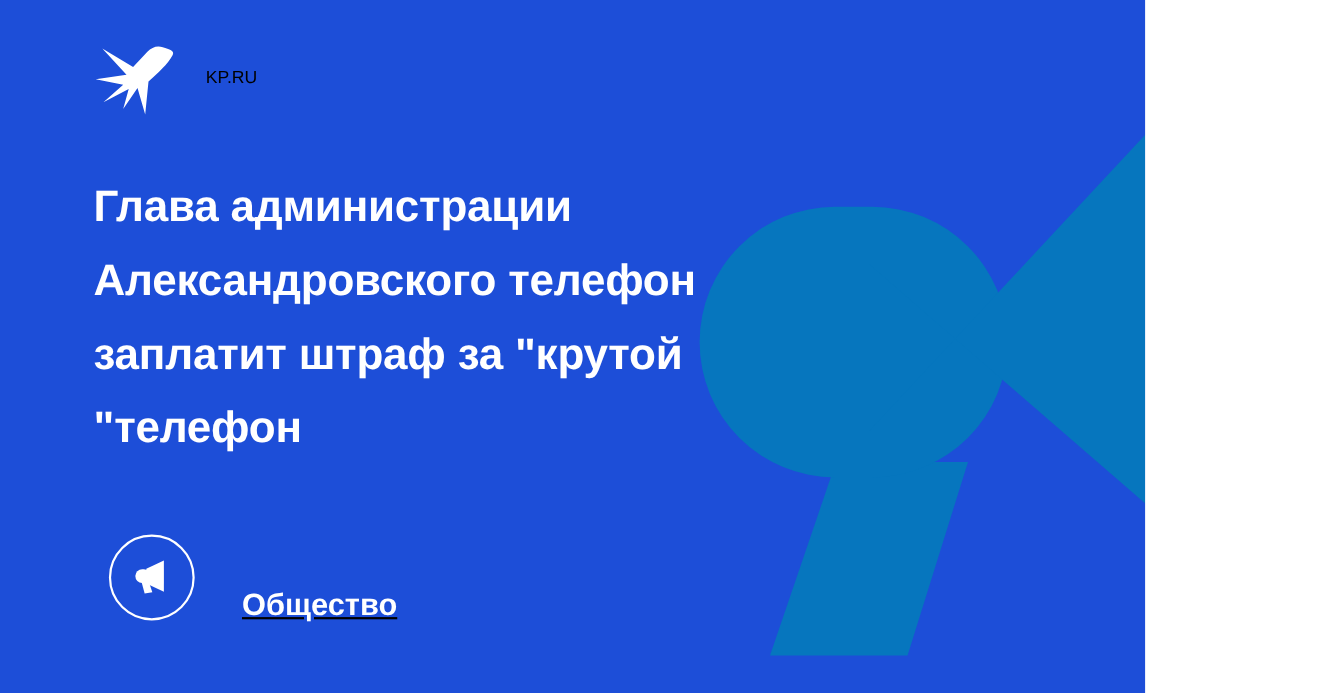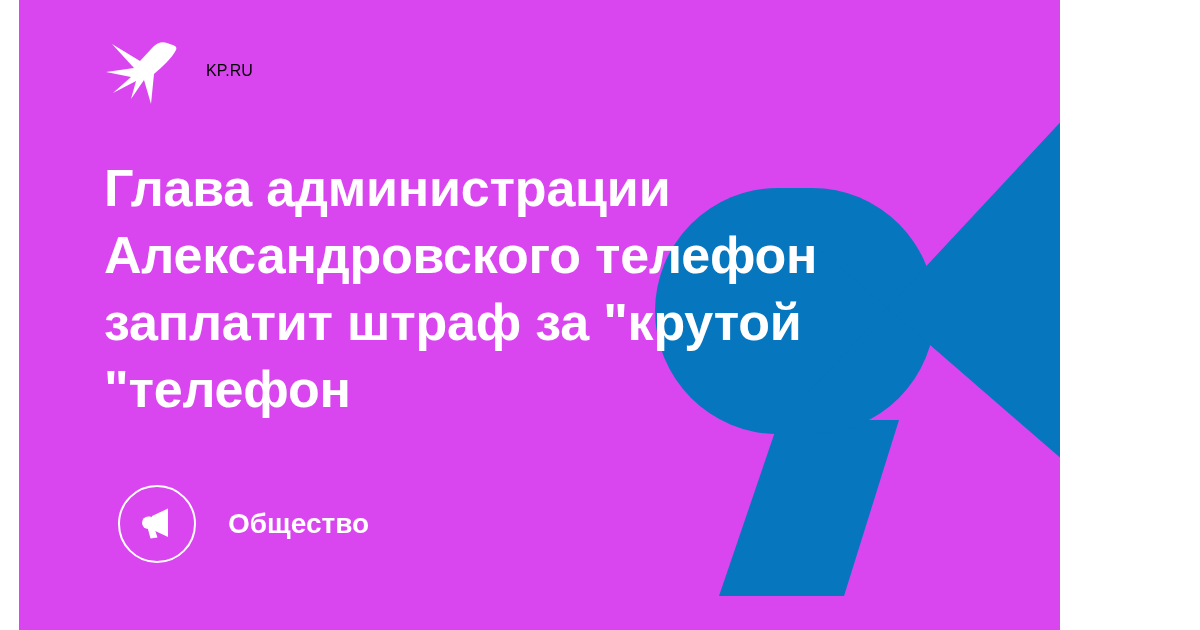--- a/index.html
+++ b/index.html
@@ -9,23 +9,22 @@
   body {
     width: 1200px;
     height: 630px;
     overflow: hidden;
     font-family: "Liberation Sans", "DejaVu Sans", sans-serif;
   }
   #card {
     position: relative;
     width: 1041px;
     height: 630px;
-    background: #d946ef;
+    background: #1d4ed8;
     overflow: hidden;
-    margin-left: 19px;
   }
   
   #watermark {
     position: absolute;
     left: 0;
     top: 0;
     width: 1200px;
     height: 630px;
     pointer-events: none;
   }
@@ -44,38 +43,39 @@
     height: 70px;
     display: block;
   }
   
   #headline {
     position: absolute;
     left: 85px;
     top: 155px;
     width: 860px;
     color: #ffffff;
-    font-size: 52px;
+    font-size: 40px;
     font-weight: bold;
     line-height: 67px;
     letter-spacing: -0.2px;
   }
   #headline .hl-line {
     display: block;
     white-space: nowrap;
   }
   
   #category {
     position: absolute;
     left: 99px;
     top: 484px;
     height: 80px;
     display: flex;
-    align-items: center;
-    gap: 32px;
+    align-items: flex-end;
+    gap: 43px;
+    text-decoration: underline;
   }
   #category-icon-circle {
     width: 78px;
     height: 78px;
     border: 2px solid #ffffff;
     border-radius: 50%;
     box-sizing: border-box;
     display: flex;
     align-items: center;
     justify-content: center;

